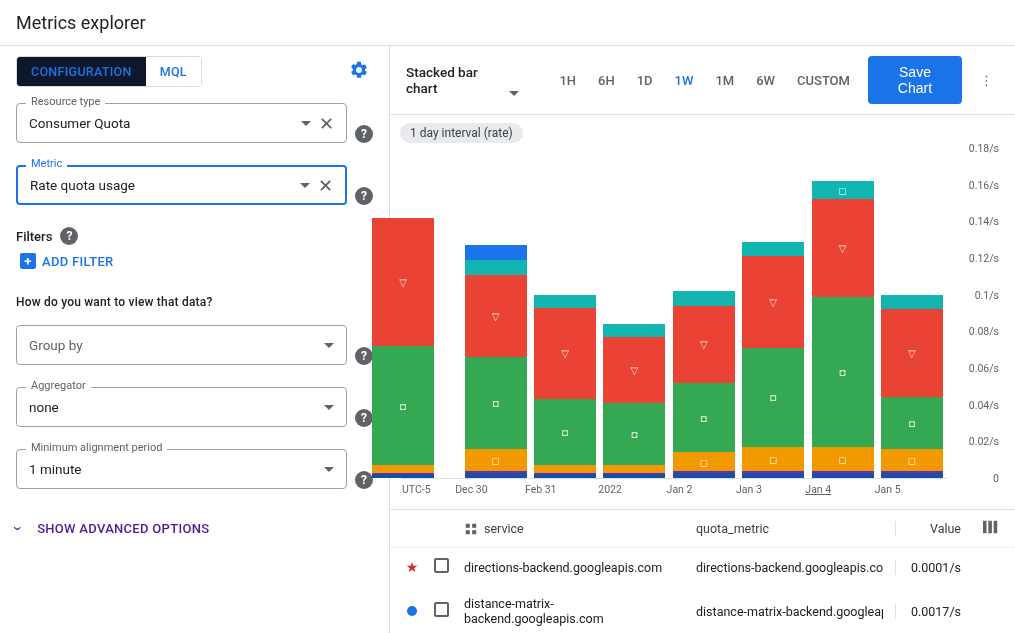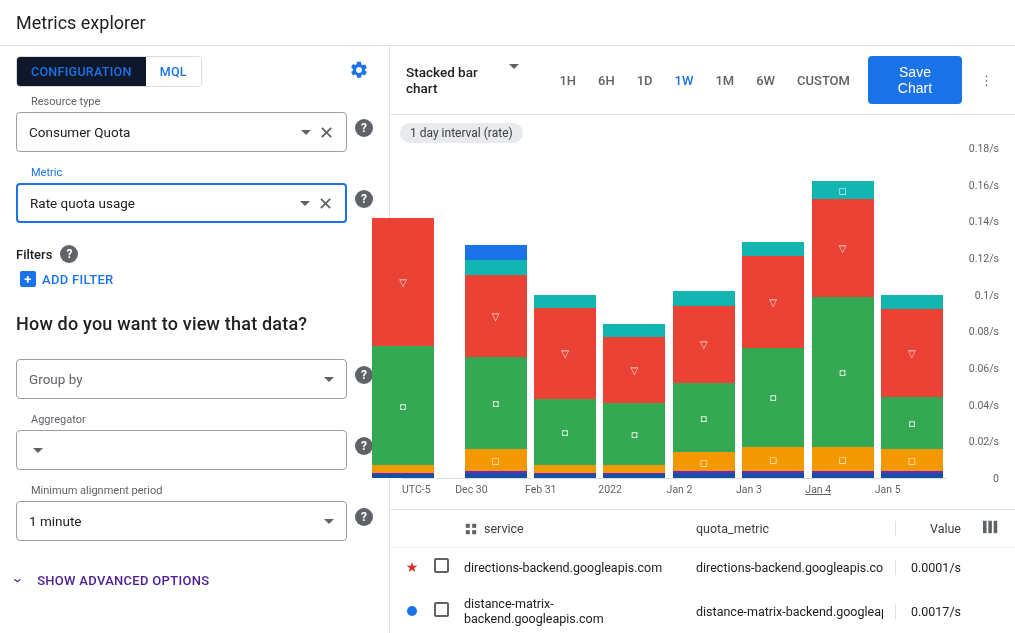--- a/index.html
+++ b/index.html
@@ -8,39 +8,39 @@
   .hr { border: none; border-top: 1px solid #e0e0e0; }
   .main { display: flex; }
   .left { width: 390px; border-right: 1px solid #e0e0e0; padding: 10px 16px 20px 16px; }
   .right { flex: 1; min-width: 0; }
   .tabs-row { display: flex; align-items: center; justify-content: space-between; margin-bottom: 16px; }
   .tabs { display: inline-flex; border: 1px solid #dadce0; border-radius: 4px; overflow: hidden; }
   .tab { padding: 7px 14px; font-size: 12.5px; font-weight: 500; color: #1a73e8; letter-spacing: .3px; cursor: pointer; }
   .tab.active { background: #0f172a; }
   .tab:not(.active) { color: #1a73e8; background: #fff; }
   .gear-btn { color: #1a73e8; cursor: pointer; padding: 4px; }
-  .field-wrap { position: relative; margin-bottom: 22px; display: flex; align-items: center; gap: 8px; }
+  .field-wrap { position: relative; margin-bottom: 22px; display: flex; align-items: flex-end; gap: 8px; }
   .field { position: relative; flex: 1; }
   .field-label { position: absolute; top: -8px; left: 10px; background: #fff; padding: 0 5px; font-size: 11px; color: #5f6368; z-index: 1; }
-  .field-box { border: 1px solid #9aa0a6; border-radius: 4px; height: 40px; display: flex; align-items: center; padding: 0 8px 0 12px; margin-top: 9px; }
+  .field-box { border: 1px solid #9aa0a6; border-radius: 4px; height: 40px; display: flex; align-items: center; padding: 0 8px 0 12px; }
   .field-box.focused { border: 2px solid #1a73e8; }
   .field-label.focused { color: #1a73e8; }
   .field-value { flex: 1; font-size: 13.5px; color: #202124; }
   .field-value.placeholder { color: #5f6368; }
   .caret-down-icon { width: 0; height: 0; border-left: 5px solid transparent; border-right: 5px solid transparent; border-top: 5px solid #5f6368; margin: 0 4px; }
   .x-icon { font-size: 18px; color: #5f6368; cursor: pointer; padding: 0 4px; }
   .help-icon { width: 18px; height: 18px; border-radius: 50%; background: #5f6368; color: #fff; font-size: 12px; font-weight: 700; display: inline-flex; align-items: center; justify-content: center; }
   .section-label { font-size: 13px; font-weight: 500; margin-bottom: 4px; display: flex; align-items: center; gap: 8px; }
-  .section-title { font-size: 18px; font-weight: 500; margin: 8px 0 16px 0; letter-spacing: .2px; }
+  .section-title { font-size: 12px; font-weight: 500; margin: 8px 0 16px 0; letter-spacing: .2px; }
   .add-filter { display: inline-flex; align-items: center; gap: 6px; color: #1a73e8; font-weight: 500; font-size: 13px; margin: 4px 0 18px 4px; cursor: pointer; letter-spacing: .3px; }
   .plus-icon { width: 16px; height: 16px; background: #1a73e8; color: #fff; font-size: 13px; font-weight: 700; display: inline-flex; align-items: center; justify-content: center; border-radius: 2px; }
   .adv-opt { display: inline-flex; align-items: center; gap: 16px; color: #4c1d95; font-weight: 500; font-size: 13px; margin-top: 8px; cursor: pointer; letter-spacing: .3px; }
   .chev { display: inline-block; transform: rotate(90deg); font-size: 16px; }
   .toolbar { display: flex; align-items: center; padding: 10px 12px; gap: 8px; border-bottom: 1px solid #e0e0e0; }
-  .chart-type { display: flex; align-items: flex-start; font-size: 13.5px; font-weight: 500; cursor: pointer; padding: 4px 4px; }
+  .chart-type { display: flex; align-items: flex-end; font-size: 13.5px; font-weight: 500; cursor: pointer; padding: 4px 4px; }
   .range-tabs { display: flex; align-items: center; gap: 2px; margin-left: 14px; }
   .rt { padding: 6px 10px; font-size: 13px; color: #5f6368; font-weight: 500; cursor: pointer; border-radius: 4px; }
   .rt.active { color: #1a73e8; }
   .save-btn { margin-left: auto; background: #1a73e8; color: #fff; border: none; padding: 8px 14px; font-size: 14px; font-weight: 500; border-radius: 4px; cursor: pointer; }
   .more-btn { padding: 6px 10px; color: #5f6368; cursor: pointer; }
   .chip { display: inline-block; background: #e8eaed; border-radius: 12px; padding: 3px 10px; font-size: 12px; color: #3c4043; margin: 8px 0 6px 10px; }
   .chart-area { position: relative; height: 360px; padding: 0 12px 0 0; }
   .plot { position: relative; height: 330px; margin-left: 12px; margin-right: 56px; border-bottom: 1px solid #dadce0; }
   .yaxis { position: absolute; right: -52px; top: 0; bottom: 0; width: 48px; }
   .ylab { position: absolute; right: 0; font-size: 10.5px; color: #5f6368; transform: translateY(-50%); }
@@ -123,20 +123,21 @@
           <div class="caret-down-icon"></div>
         </div>
       </div>
       <div class="help-icon">?</div>
     </div>
 
     <div class="field-wrap">
       <div class="field">
         <div class="field-label">Aggregator</div>
         <div class="field-box">
+          <div class="field-value">none</div>
           <div class="caret-down-icon"></div>
         </div>
       </div>
       <div class="help-icon">?</div>
     </div>
 
     <div class="field-wrap">
       <div class="field">
         <div class="field-label">Minimum alignment period</div>
         <div class="field-box">

